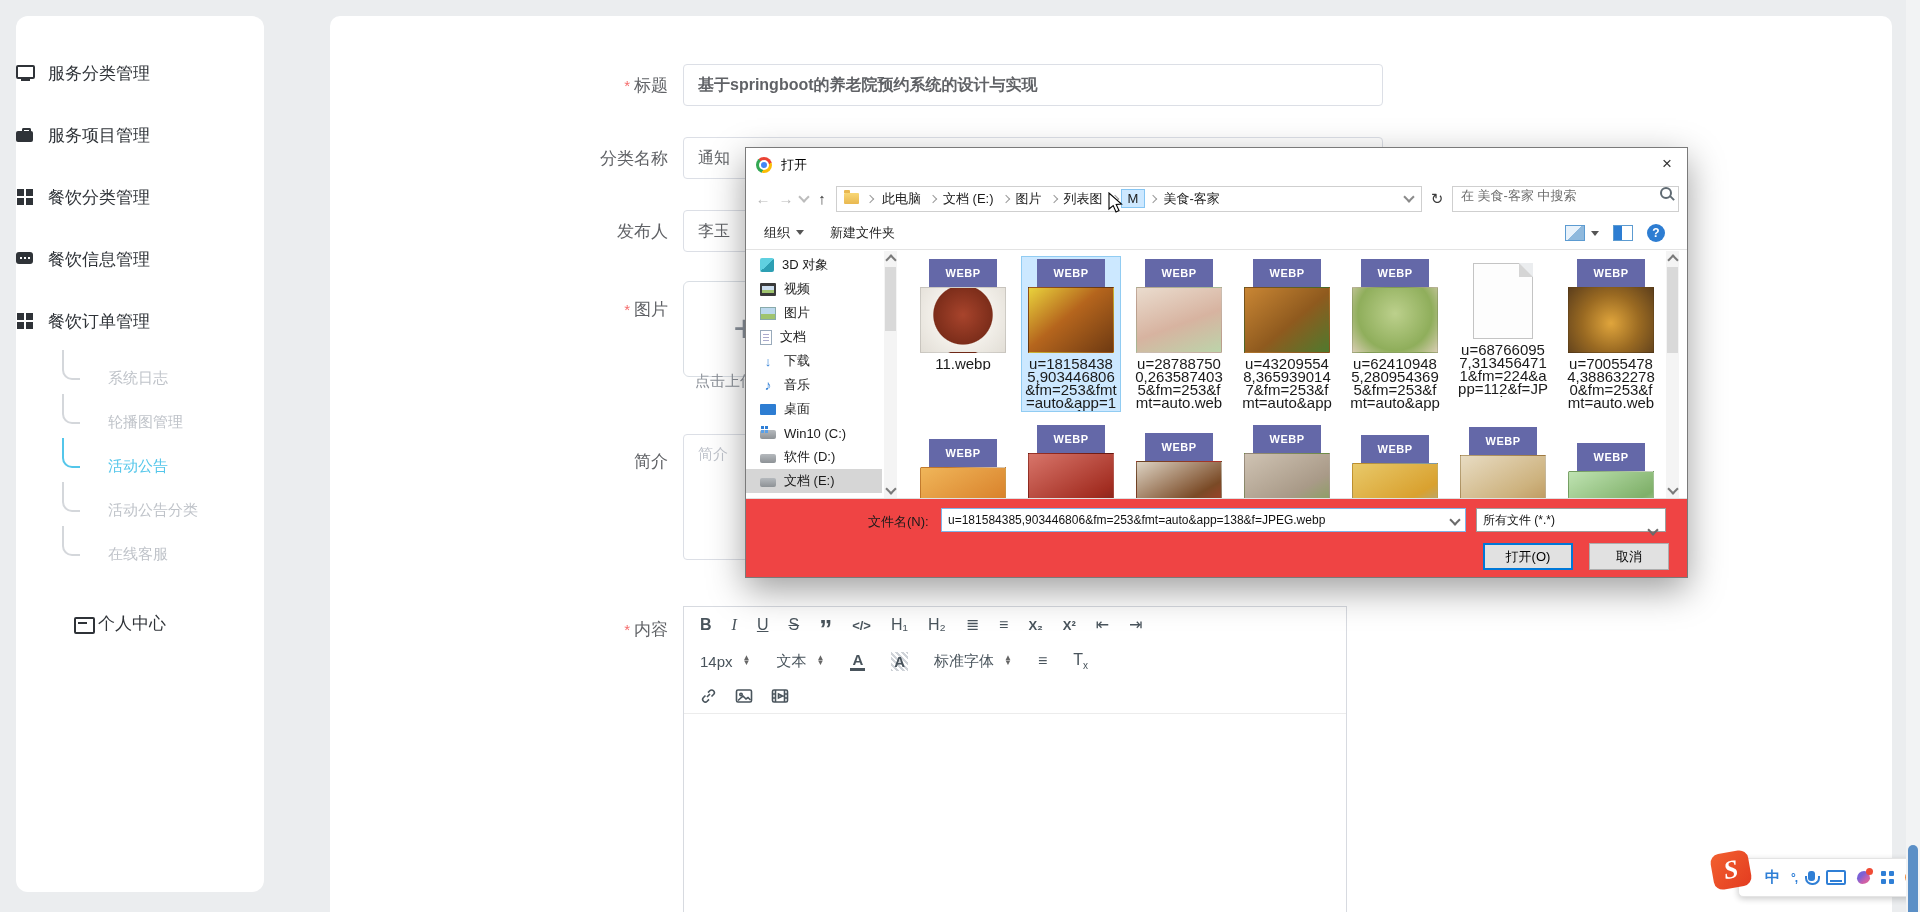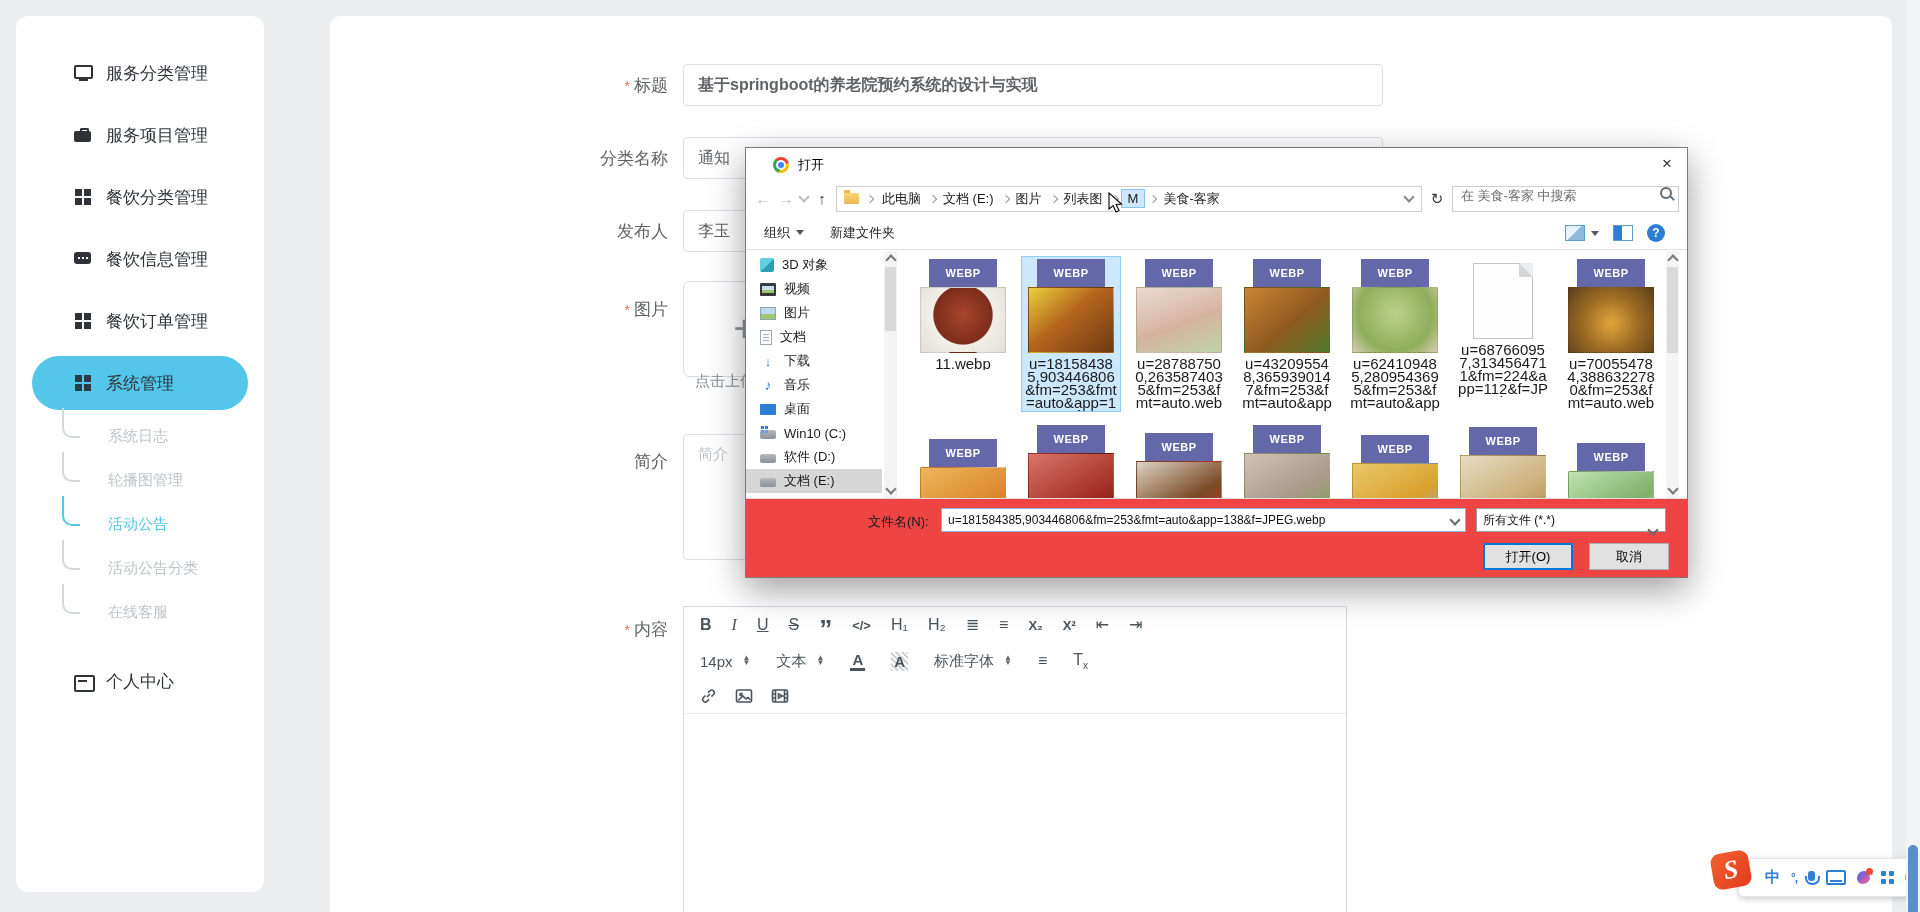--- a/index.html
+++ b/index.html
@@ -2,29 +2,29 @@
 <html><head>
 <meta charset="utf-8">
 <style>
   html,body{margin:0;padding:0}
   body{width:1920px;height:912px;overflow:hidden;position:relative;background:#ebedef;
        font-family:"Liberation Sans","DejaVu Sans",sans-serif;color:#333}
 
   
   .sidebar{position:absolute;left:16px;top:16px;width:248px;height:876px;background:#fff;border-radius:12px;overflow:hidden}
   .menu{list-style:none;margin:26px 0 0 0;padding:0}
-  .mi{height:62px;display:flex;align-items:center;padding-left:58px;gap:13px;font-size:17px;color:#2f3338;cursor:pointer}
+  .mi{height:62px;display:flex;align-items:center;gap:13px;font-size:17px;color:#2f3338;cursor:pointer}
   .mi.active{background:#53c6ea;border-radius:28px;height:54px;margin:4px 16px 4px 16px;padding-left:42px}
   .ml{white-space:nowrap}
   .submenu{list-style:none;margin:4px 0 0 0;padding:0}
   .smi{height:44px;display:flex;align-items:center;padding-left:92px;font-size:15px;color:#bfc3c9;position:relative;cursor:pointer}
   .smi::before{content:'';position:absolute;left:46px;top:-6px;width:16px;height:28px;border-left:2px solid #d4d7db;border-bottom:2px solid #d4d7db;border-bottom-left-radius:10px}
   .smi.active{color:#53c6ea}
   .smi.active::before{border-color:#53c6ea}
-  .personal{margin-top:22px;height:50px;display:flex;align-items:center;padding-left:58px;gap:13px;font-size:17px;color:#2f3338;cursor:pointer}
+  .personal{margin-top:22px;height:50px;display:flex;align-items:center;padding-left:58px;gap:5px;font-size:17px;color:#2f3338;cursor:pointer}
 
   
   .ic{width:19px;height:19px;position:relative;flex:0 0 auto}
   .ic::before,.ic::after{content:'';position:absolute}
   .ic-monitor::before{left:0;top:1px;width:15px;height:10px;border:2px solid #2f3338;border-radius:2px}
   .ic-monitor::after{left:5px;top:14px;width:9px;height:3px;background:#2f3338}
   .ic-briefcase::before{left:0;top:5px;width:17px;height:11px;background:#2f3338;border-radius:2px}
   .ic-briefcase::after{left:6px;top:2px;width:5px;height:3px;border:2px solid #2f3338;border-bottom:none;border-radius:2px 2px 0 0}
   .ic-grid::before{left:1px;top:1px;width:7px;height:7px;background:#2f3338;box-shadow:9px 0 0 #2f3338,0 9px 0 #2f3338,9px 9px 0 #2f3338}
   .ic-chat::before{left:0;top:2px;width:17px;height:12px;background:#2f3338;border-radius:3px}
@@ -62,21 +62,21 @@
   .colorA{font-size:15px;font-weight:700;color:#49545c;border-bottom:3px solid #49545c;padding:0 2px;cursor:pointer}
   .bgA{font-size:15px;font-weight:700;color:#49545c;padding:1px 3px;cursor:pointer;
        background:repeating-linear-gradient(45deg,#cfd3d8 0 2px,#fff 2px 4px)}
   .clearT{font-size:16px;color:#49545c;cursor:pointer}
   .clearT sub{font-size:10px}
   .tsvg{stroke:#49545c;fill:none;stroke-width:1.6}
 
   
   .dialog{position:absolute;left:745px;top:147px;width:941px;height:429px;background:#fff;border:1px solid #7a7a7a;
           box-shadow:0 12px 34px rgba(0,0,0,.38);font-size:13px;z-index:20}
-  .dtitle{height:33px;display:flex;align-items:center;padding-left:27px;gap:9px;font-size:13px;color:#000}
+  .dtitle{height:33px;display:flex;align-items:center;padding-left:10px;gap:9px;font-size:13px;color:#000}
   .dclose{position:absolute;right:4px;top:2px;width:32px;height:28px;display:flex;align-items:center;justify-content:center;font-size:17px;color:#333;cursor:pointer}
   .chrome{width:16px;height:16px;border-radius:50%;background:conic-gradient(from -45deg,#ea4335 0 120deg,#fbbc05 0 240deg,#34a853 0 360deg);position:relative}
   .chrome::after{content:'';position:absolute;inset:3px;background:#4286f5;border:2px solid #fff;border-radius:50%;box-sizing:border-box}
 
   .addr{position:absolute;left:0;top:33px;width:100%;height:35px;display:flex;align-items:center;padding:0 8px;box-sizing:border-box;gap:5px}
   .navb{font-size:15px;color:#b9b9b9;width:18px;text-align:center;cursor:pointer}
   .navup{color:#3b3b3b}
   .chev{display:inline-block;width:6px;height:6px;border-right:2px solid #8a8a8a;border-bottom:2px solid #8a8a8a;transform:rotate(45deg);margin-top:-3px}
   .crumbbar{height:24px;border:1px solid #cfcfcf;background:#fff;display:flex;align-items:center;flex:0 0 576px;padding:0 4px;gap:2px;overflow:hidden}
   .folder{width:15px;height:11px;background:linear-gradient(#f8d775,#e9b850);border-radius:1px;position:relative;margin:0 3px}
@@ -193,24 +193,20 @@
       <li class="mi">
         <span class="ic ic-chat"></span>
         <span class="ml">餐饮信息管理</span>
       </li>
 
       <li class="mi">
         <span class="ic ic-grid"></span>
         <span class="ml">餐饮订单管理</span>
       </li>
 
-      <li class="mi active">
-        <span class="ic ic-grid"></span>
-        <span class="ml">系统管理</span>
-      </li>
     </ul>
   <ul class="submenu">
 
       <li class="smi">
         <span>系统日志</span>
       </li>
 
       <li class="smi">
         <span>轮播图管理</span>
       </li>

